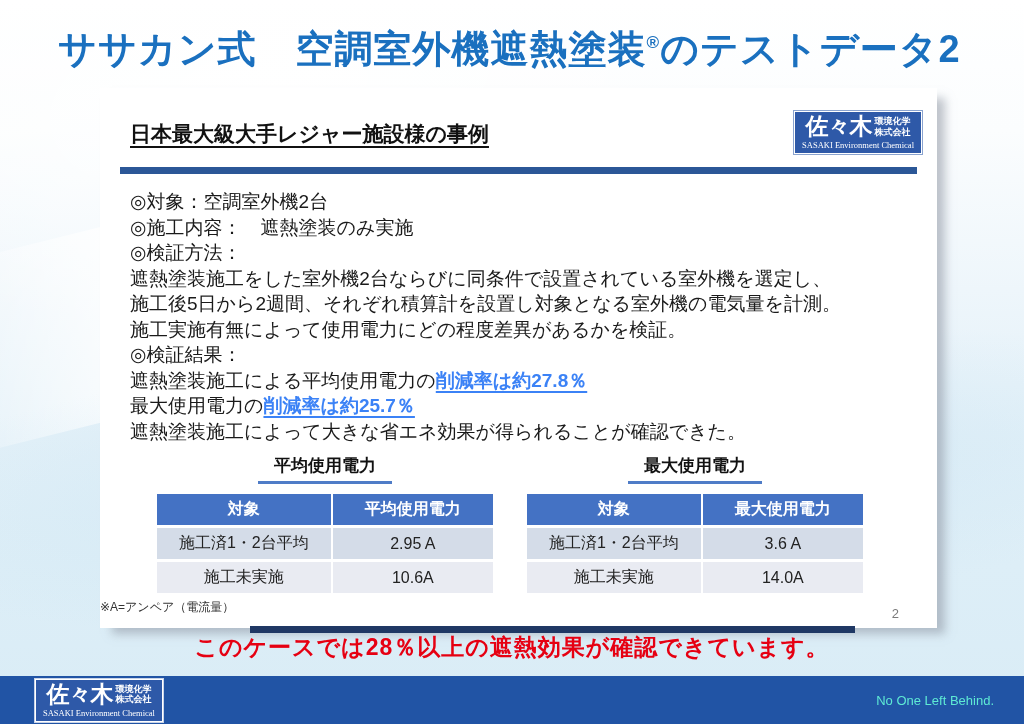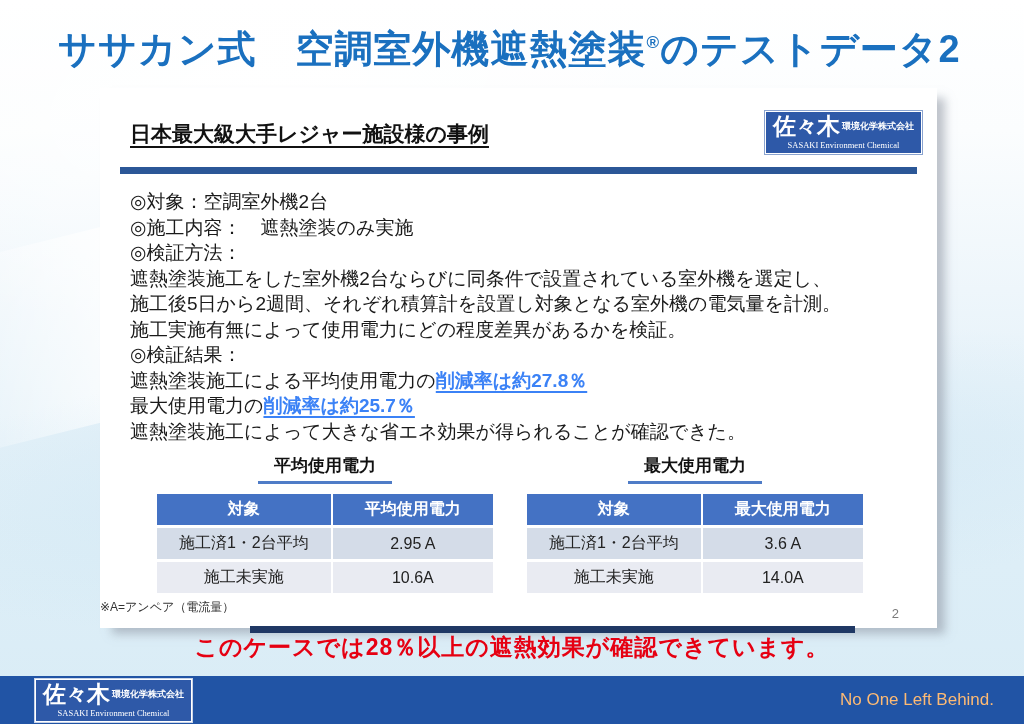--- a/index.html
+++ b/index.html
@@ -38,21 +38,21 @@
     text-decoration:underline; text-underline-offset:5px; text-decoration-thickness:2px;
   }
 
   .logo-box {
     background:#2e59a8; color:#ffffff; text-align:center;
     border:1px solid #8aa3cf; padding:4px 8px;
     box-shadow:inset 0 0 0 1px #ffffff;
   }
   .logo-main { display:flex; align-items:center; justify-content:center; gap:3px; line-height:1; }
   .logo-name { font-size:23px; font-weight:bold; letter-spacing:-1px; }
-  .logo-sub { display:flex; font-size:9px; font-weight:bold; text-align:left; line-height:1.15; }
+  .logo-sub { display:flex; flex-direction:column; font-size:9px; font-weight:bold; text-align:left; line-height:1.15; }
   .logo-en { font-family:"Liberation Serif","DejaVu Serif",serif; font-size:8.5px; margin-top:2px; white-space:nowrap; }
 
   .divider { margin:12px 20px 0 20px; height:7px; background:#2b5797; }
 
   .body-text { margin:15px 30px 0 30px; font-size:19px; line-height:1.345; color:#1a1a1a; }
   .body-text p { margin:0; white-space:nowrap; }
   .highlight {
     color:#3b82f6; font-weight:bold;
     text-decoration:underline; text-underline-offset:4px; text-decoration-thickness:2px;
   }
@@ -78,21 +78,21 @@
   .bottom-message {
     position:absolute; top:632px; left:0; width:1024px; text-align:center;
     font-size:23px; font-weight:bold; color:#e60012; letter-spacing:1px; white-space:nowrap;
   }
 
   .footer {
     position:absolute; left:0; bottom:0; width:1024px; height:48px; background:#2154a5;
     display:flex; align-items:center; justify-content:space-between; padding:0 30px 0 34px;
   }
   .footer .logo-box { border:1px solid #c9d4e8; }
-  .footer-slogan { color:#fdba74; font-size:17px; }
+  .footer-slogan { color:#5eead4; font-size:13px; }
 </style>
 </head>
 <body>
 
 <div class="wave w1"></div>
 <div class="wave w2"></div>
 <div class="wave w3"></div>
 
 <h1 class="slide-title"><span>ササカン式　空調室外機遮熱塗装</span><span class="reg">®</span><span>のテストデータ2</span></h1>
 

